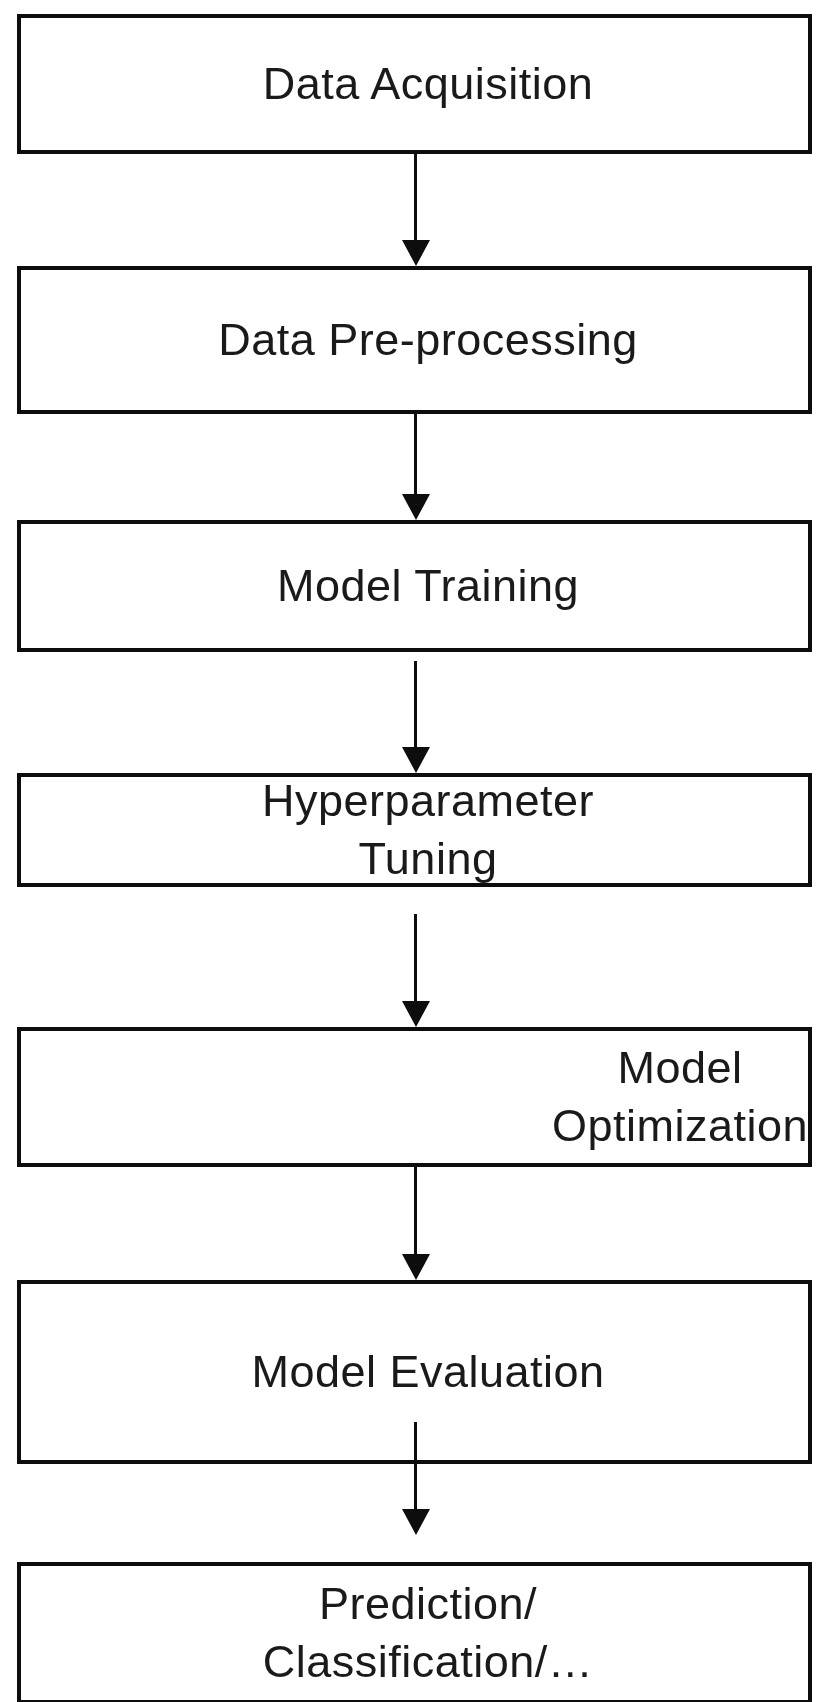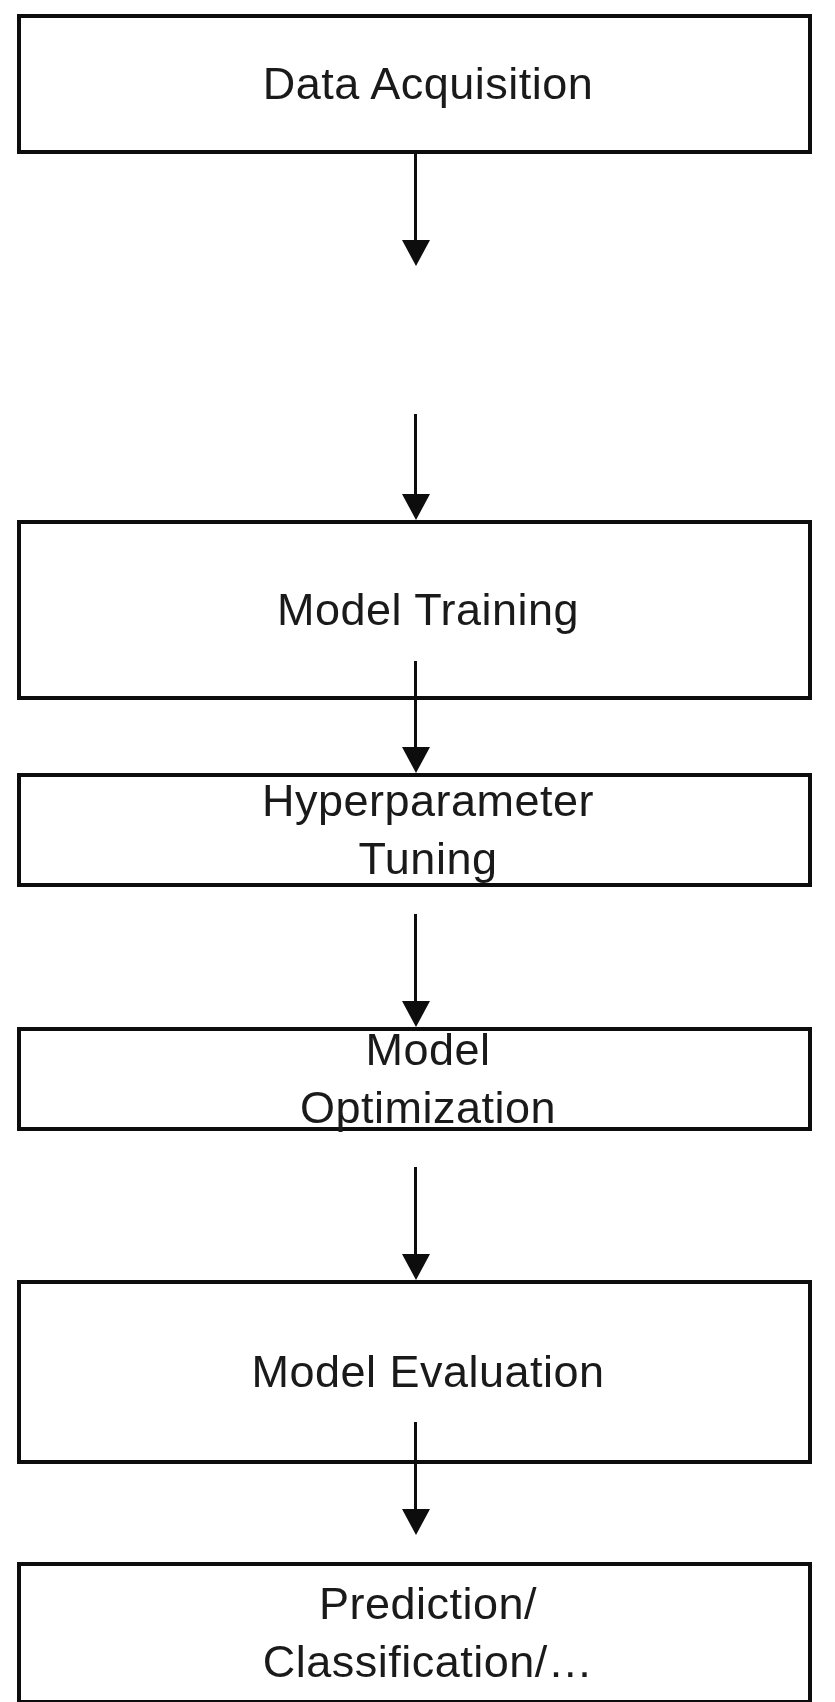--- a/index.html
+++ b/index.html
@@ -55,23 +55,23 @@
     width: 0;
     height: 0;
     border-left: 14px solid transparent;
     border-right: 14px solid transparent;
     border-top: 26px solid #0d0d0d;
   }
 
   
   .b0 { top: 14px;   height: 140px; }
   .b1 { top: 266px;  height: 148px; }
-  .b2 { top: 520px;  height: 180px; }
+  .b2 { top: 520px;  height: 132px; }
   .b3 { top: 773px;  height: 114px; }
-  .b4 { top: 1027px; height: 104px; }
+  .b4 { top: 1027px; height: 140px; justify-content: flex-end; }
   .b5 { top: 1280px; height: 184px; }
   .b6 { top: 1562px; height: 142px; }
 
   
   .a0 { top: 154px;  height: 112px; }
   .a1 { top: 414px;  height: 106px; }
   .a2 { top: 661px;  height: 112px; }
   .a3 { top: 914px;  height: 113px; }
   .a4 { top: 1167px; height: 113px; }
   .a5 { top: 1422px; height: 113px; }
@@ -83,20 +83,23 @@
 
   <div class="flow-box b0">
     <span class="label">Data Acquisition</span>
   </div>
 
   <div class="arrow a0">
     <div class="shaft"></div>
     <div class="head"></div>
   </div>
 
+  <div class="flow-box b1">
+    <span class="label">Data Pre-processing</span>
+  </div>
 
   <div class="arrow a1">
     <div class="shaft"></div>
     <div class="head"></div>
   </div>
 
   <div class="flow-box b2">
     <span class="label">Model Training</span>
   </div>
 

